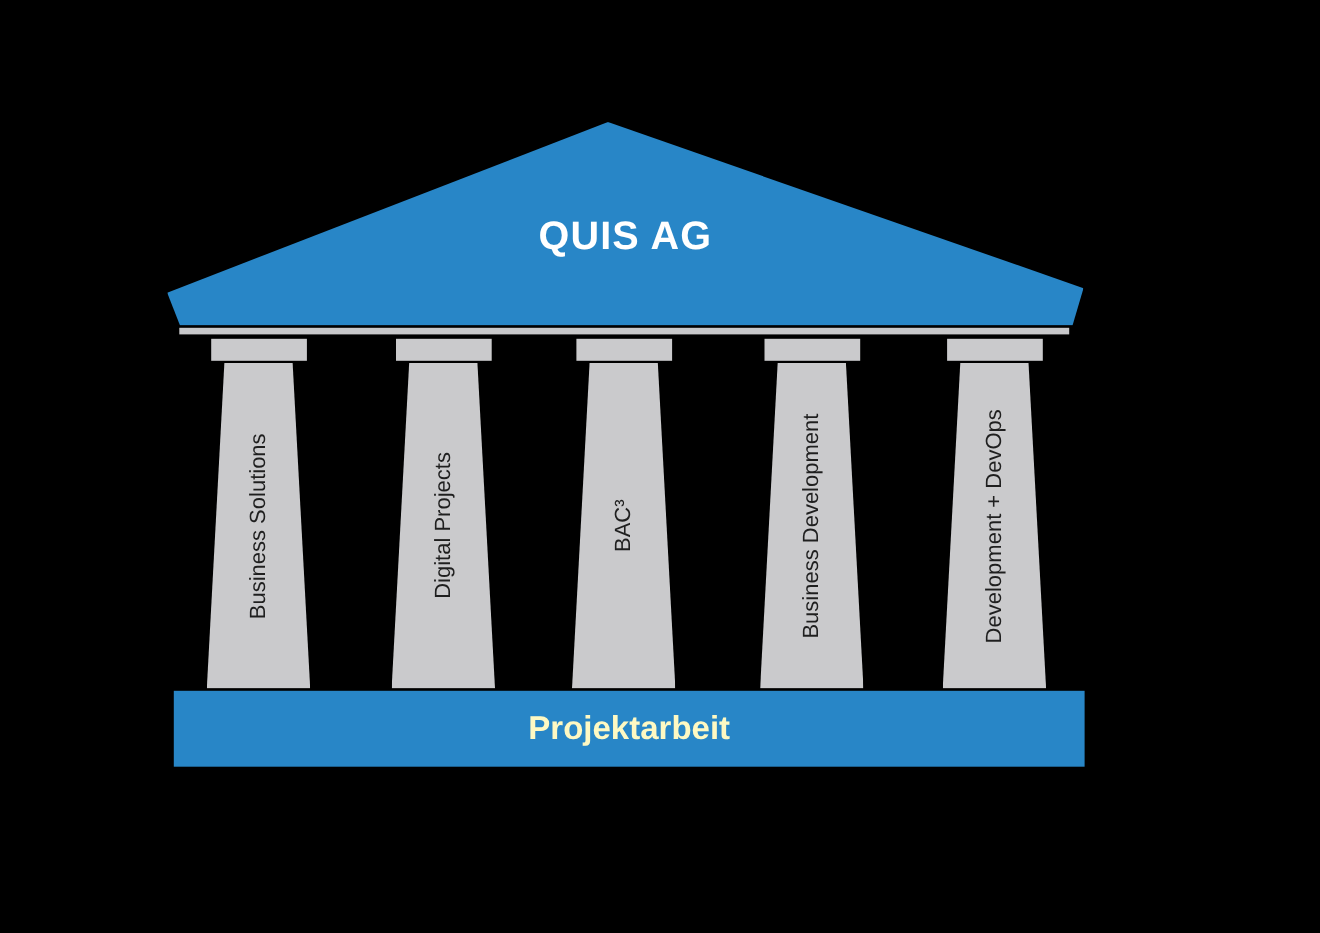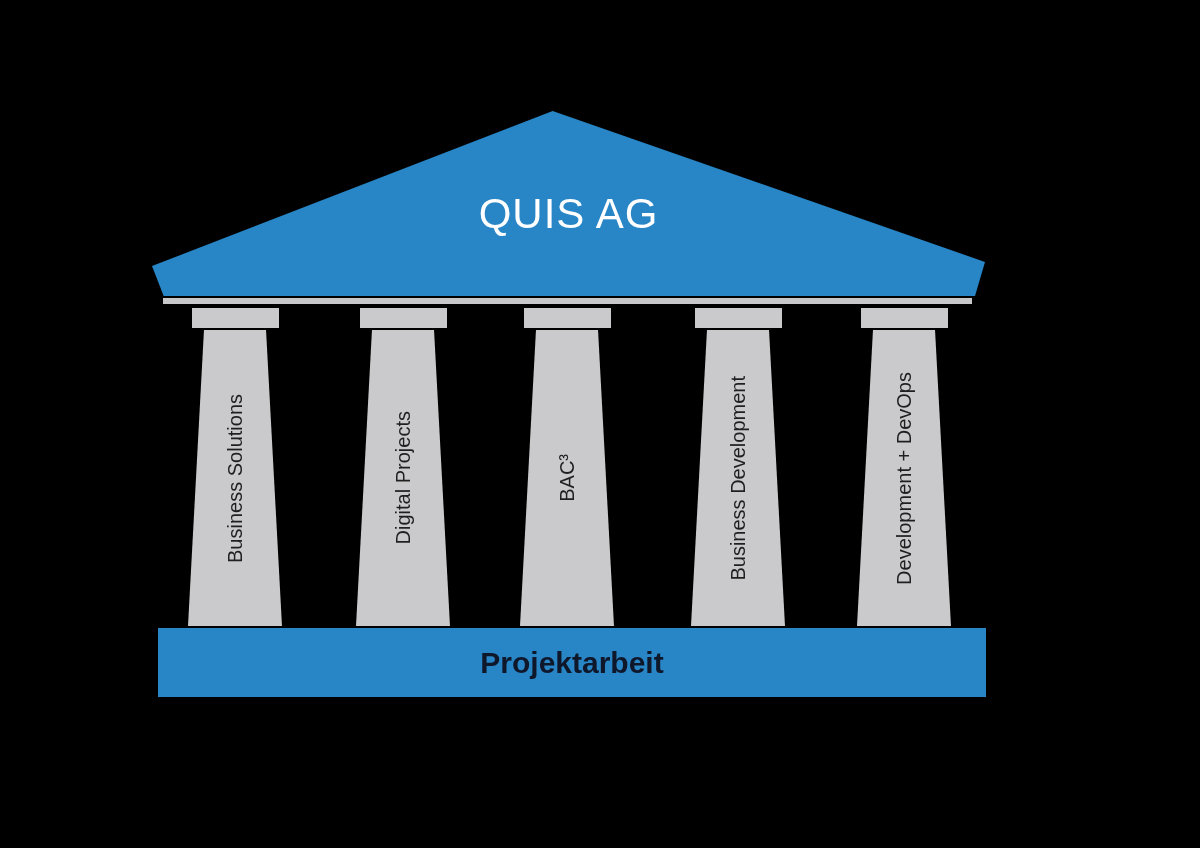--- a/index.html
+++ b/index.html
@@ -26,22 +26,22 @@
     width: 833px;
     height: 185px;
     background: #2886C7;
     clip-path: polygon(48.1% 0%, 100% 81.6%, 98.8% 100%, 1.4% 100%, 0% 83.8%);
     display: flex;
     align-items: center;
     justify-content: center;
   }
   .pediment-title {
     color: #FFFFFF;
-    font-weight: normal;
-    font-size: 42px;
+    font-weight: bold;
+    font-size: 36px;
     letter-spacing: 1px;
     margin-top: 20px;
     text-align: right;
   }
   
   .architrave {
     position: absolute;
     left: 163px;
     top: 298px;
     width: 809px;
@@ -91,21 +91,21 @@
     left: 158px;
     top: 628px;
     width: 828px;
     height: 69px;
     background: #2886C7;
     display: flex;
     align-items: center;
     justify-content: center;
   }
   .base-label {
-    color: #0f172a;
+    color: #fef9c3;
     font-weight: bold;
     font-size: 30px;
   }
 </style>
 </head>
 <body>
 
 <div class="stage">
 
   <div class="pediment">

